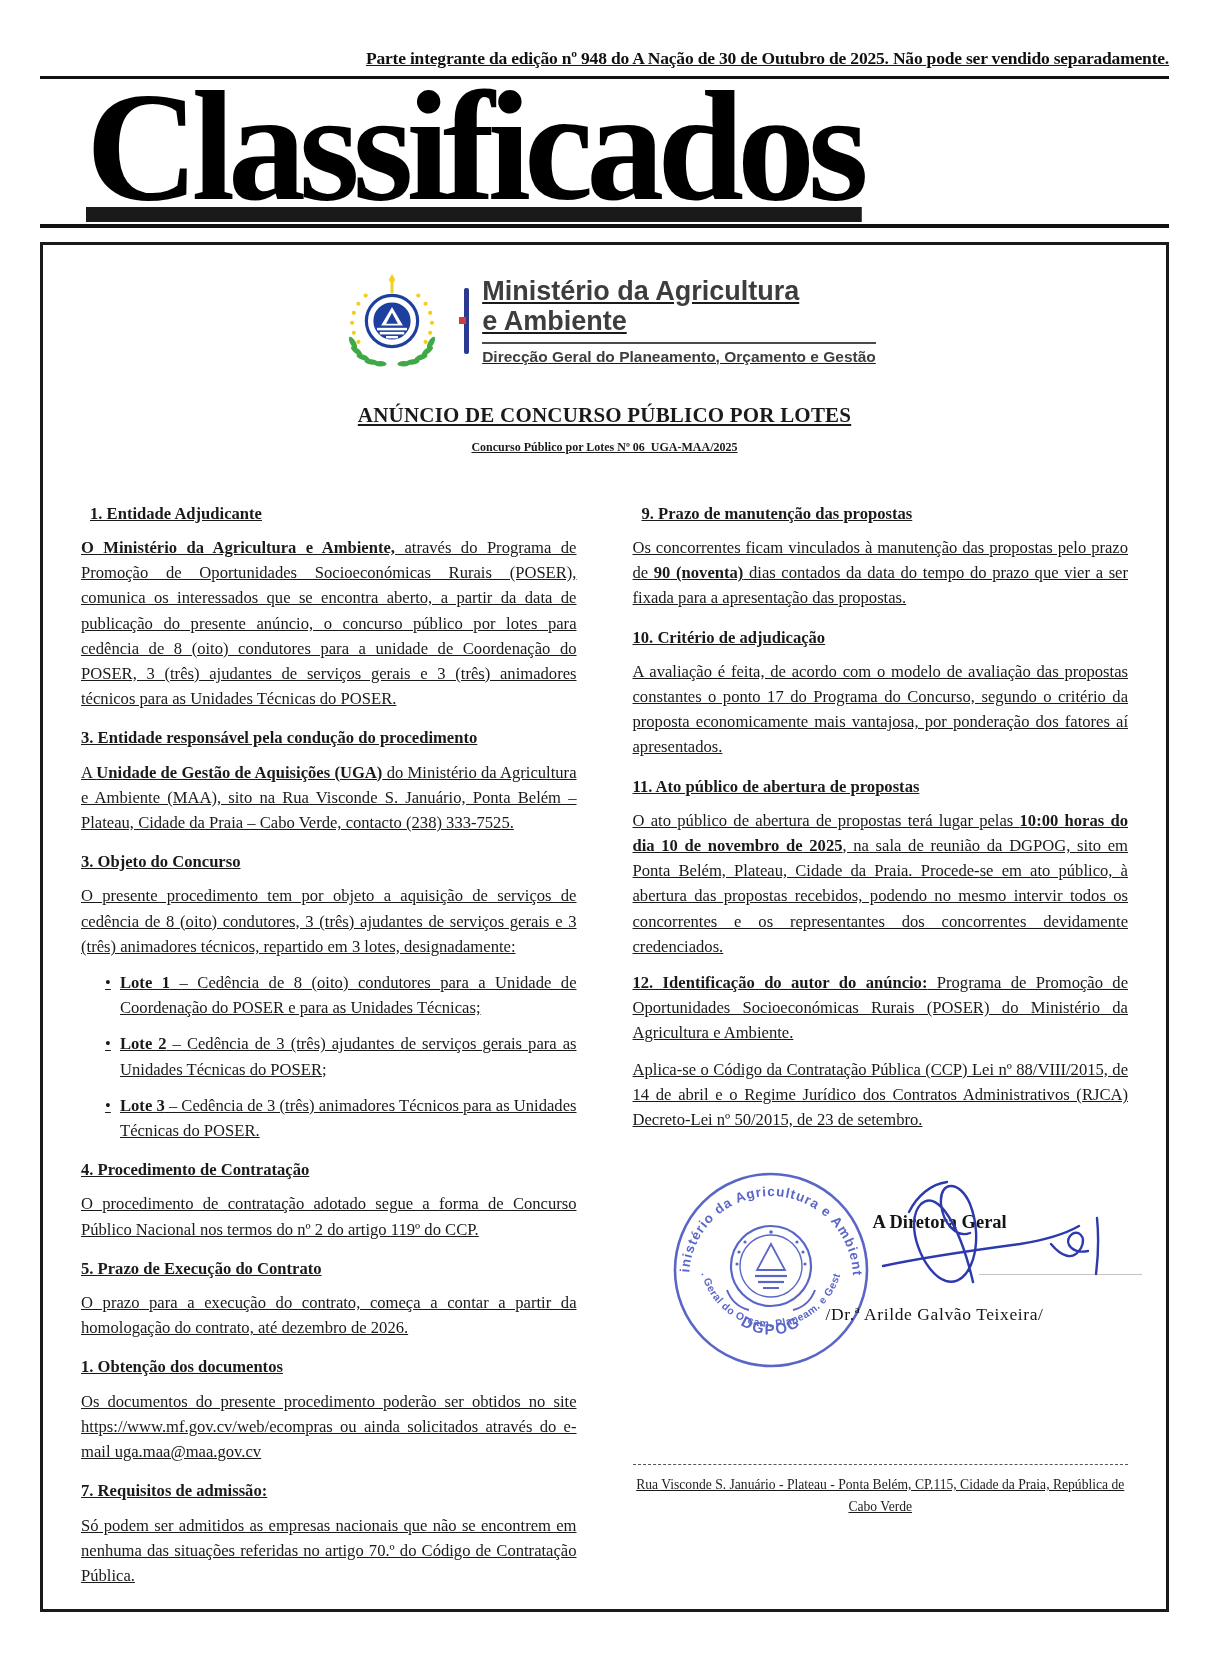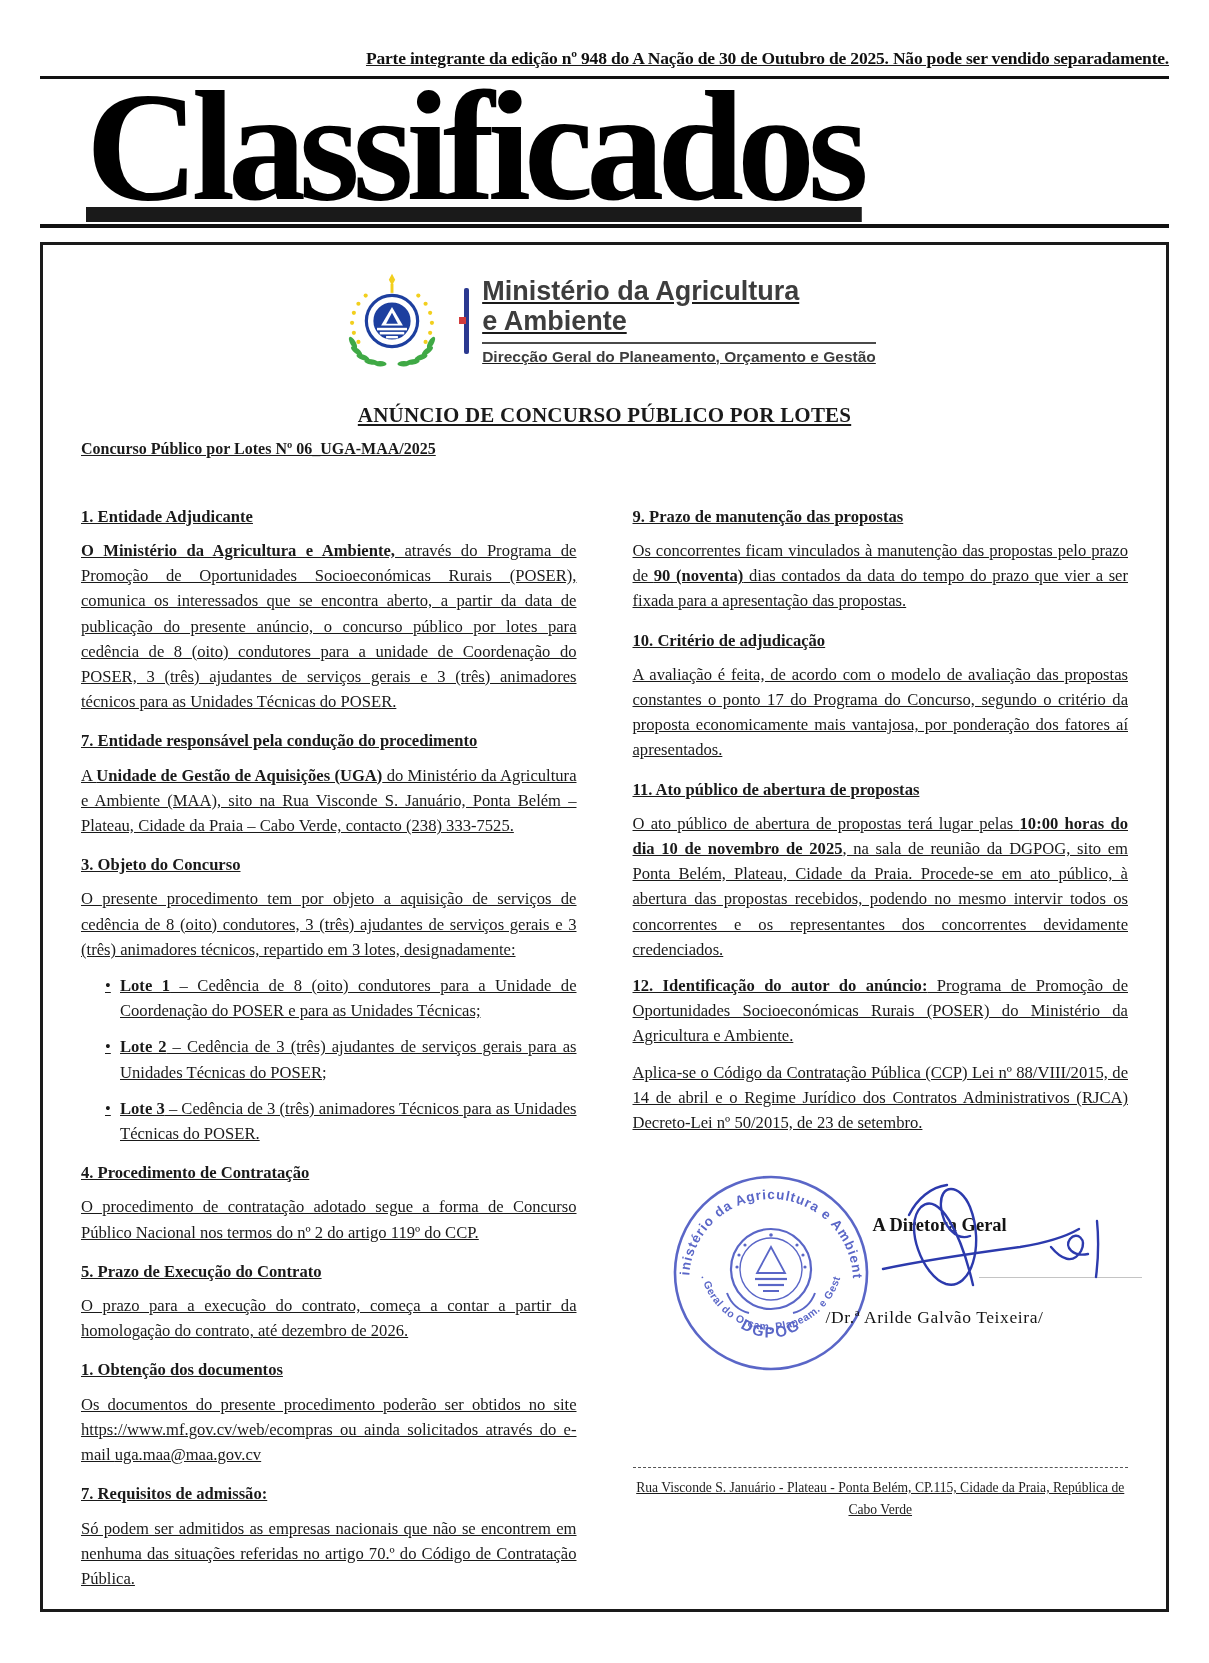--- a/index.html
+++ b/index.html
@@ -19,26 +19,26 @@
   .logo-row{display:flex;justify-content:center;align-items:center;gap:13px;margin-top:28px;}
   .logo-sep{position:relative;width:5px;height:66px;background:#2b3990;border-radius:2px;}
   .sep-dot{position:absolute;left:-5px;top:29px;width:7px;height:7px;background:#d23c3c;}
   .logo-text{font-family:"Liberation Sans", sans-serif;color:#3d3d3d;}
   .ministry-name{font-size:27px;font-weight:bold;line-height:1.12;padding-bottom:5px;
                  border-bottom:2.5px solid #4a4a4a;}
   .ministry-name span{display:block;}
   .dept{margin-top:4px;font-size:15.5px;font-weight:bold;}
   
   .ad-title{margin-top:34px;text-align:center;font-size:21px;font-weight:bold;letter-spacing:0.2px;}
-  .ad-subtitle{margin-top:12px;font-size:16px;font-weight:bold;}
+  .ad-subtitle{margin-top:12px;text-align:center;font-size:12px;font-weight:bold;}
   
   .columns{display:flex;gap:56px;margin-top:46px;}
   .col{flex:1;font-size:16.6px;line-height:25.2px;text-align:justify;}
   .sec-heading{font-weight:bold;margin:14px 0 9px;text-align:left;}
-  .col .sec-heading:first-child{margin-top:0;}
+  .col .sec-heading:first-child{margin-top:0;margin-left:9px;}
   .sec-para{margin:0 0 11px;}
   .bullet{display:flex;margin:0 0 11px;padding-left:24px;}
   .bullet .dot{width:15px;flex:0 0 15px;}
   .b{font-weight:bold;}
   .u{text-decoration:underline;}
   
   .place-date{margin-top:26px;text-align:right;font-weight:bold;font-size:17.5px;}
   .sig-area{position:relative;height:300px;margin-top:16px;}
   .stamp-svg{position:absolute;left:38px;top:22px;opacity:0.88;}
   .squiggle-svg{position:absolute;left:180px;top:6px;}
@@ -127,21 +127,21 @@
       </div>
     </div>
 
     <div class="ad-title">ANÚNCIO DE CONCURSO PÚBLICO POR LOTES</div>
     <div class="ad-subtitle">Concurso Público por Lotes Nº 06_UGA-MAA/2025</div>
 
     <div class="columns">
       <div class="col">
           <div class="sec-heading">1. Entidade Adjudicante</div>
           <p class="sec-para"><span class="b">O Ministério da Agricultura e Ambiente,</span><span> através do Programa de Promoção de Oportunidades Socioeconómicas Rurais (POSER), comunica os interessados que se encontra aberto, a partir da data de publicação do presente anúncio, o concurso público por lotes para cedência de 8 (oito) condutores para a unidade de Coordenação do POSER, 3 (três) ajudantes de serviços gerais e 3 (três) animadores técnicos para as Unidades Técnicas do POSER.</span></p>
-          <div class="sec-heading">7. Entidade responsável pela condução do procedimento</div>
+          <div class="sec-heading">3. Entidade responsável pela condução do procedimento</div>
           <p class="sec-para"><span>A </span><span class="b">Unidade de Gestão de Aquisições (UGA)</span><span> do Ministério da Agricultura e Ambiente (MAA), sito na Rua Visconde S. Januário, Ponta Belém – Plateau, Cidade da Praia – Cabo Verde, contacto (238) 333-7525.</span></p>
           <div class="sec-heading">3. Objeto do Concurso</div>
           <p class="sec-para"><span>O presente procedimento tem por objeto a aquisição de serviços de cedência de 8 (oito) condutores, 3 (três) ajudantes de serviços gerais e 3 (três) animadores técnicos, repartido em 3 lotes, designadamente:</span></p>
           <div class="bullet">
             <span class="dot">•</span>
             <span><span class="b">Lote 1</span><span> – Cedência de 8 (oito) condutores para a Unidade de Coordenação do POSER e para as Unidades Técnicas;</span></span>
           </div>
           <div class="bullet">
             <span class="dot">•</span>
             <span><span class="b">Lote 2</span><span> – Cedência de 3 (três) ajudantes de serviços gerais para as Unidades Técnicas do POSER;</span></span>

